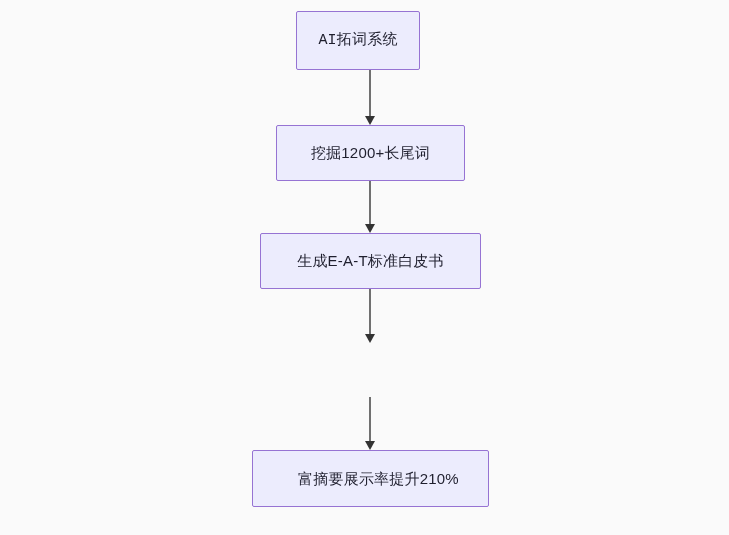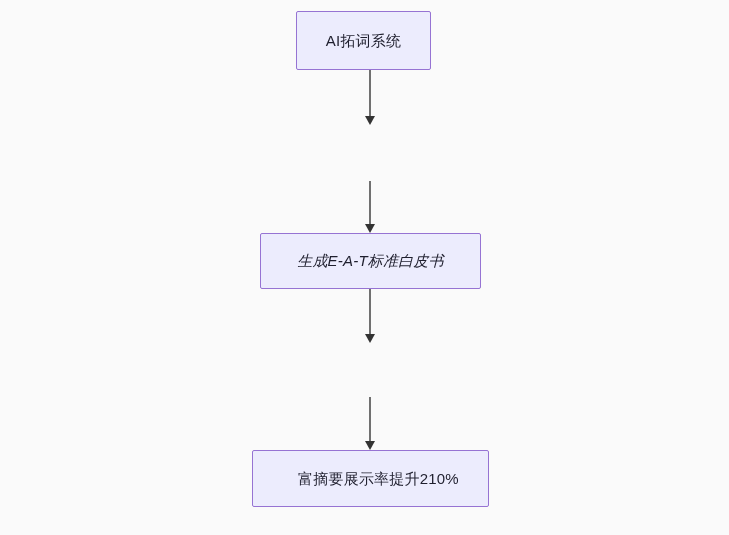--- a/index.html
+++ b/index.html
@@ -58,26 +58,29 @@
     border-left: 5px solid transparent;
     border-right: 5px solid transparent;
     border-top: 9px solid #333333;
   }
 </style>
 </head>
 <body>
 
 <div id="flowchart" style="background: rgb(250, 250, 250);">
 
-  <div class="node" style="left: 296px; top: 11px; width: 135px; height: 59px; background: rgb(236, 236, 253); border-color: rgb(150, 115, 211); color: rgb(31, 31, 46);">
+  <div class="node" style="left: 296px; top: 11px; width: 124px; height: 59px; background: rgb(236, 236, 253); border-color: rgb(150, 115, 211); color: rgb(31, 31, 46); font-family: Liberation Mono, monospace;">
     <span class="node-label">AI拓词系统</span>
   </div>
 
+  <div class="node" style="left: 276px; top: 125px; width: 189px; height: 56px; background: rgb(236, 236, 253); border-color: rgb(150, 115, 211); color: rgb(31, 31, 46);">
+    <span class="node-label">挖掘1200+长尾词</span>
+  </div>
 
-  <div class="node" style="left: 260px; top: 233px; width: 221px; height: 56px; background: rgb(236, 236, 253); border-color: rgb(150, 115, 211); color: rgb(31, 31, 46); font-style: italic;">
+  <div class="node" style="left: 260px; top: 233px; width: 221px; height: 56px; background: rgb(236, 236, 253); border-color: rgb(150, 115, 211); color: rgb(31, 31, 46);">
     <span class="node-label">生成E-A-T标准白皮书</span>
   </div>
 
 
   <div class="node" style="left: 252px; top: 450px; width: 237px; height: 57px; background: rgb(236, 236, 253); border-color: rgb(150, 115, 211); color: rgb(31, 31, 46); padding-left: 16px;">
     <span class="node-label">富摘要展示率提升210%</span>
   </div>
 
   <div class="edge" style="left: 369px; top: 70px; width: 2px; height: 55px;">
     <div class="edge-line" style="height: 47px; background: rgb(112, 112, 112);"></div>

